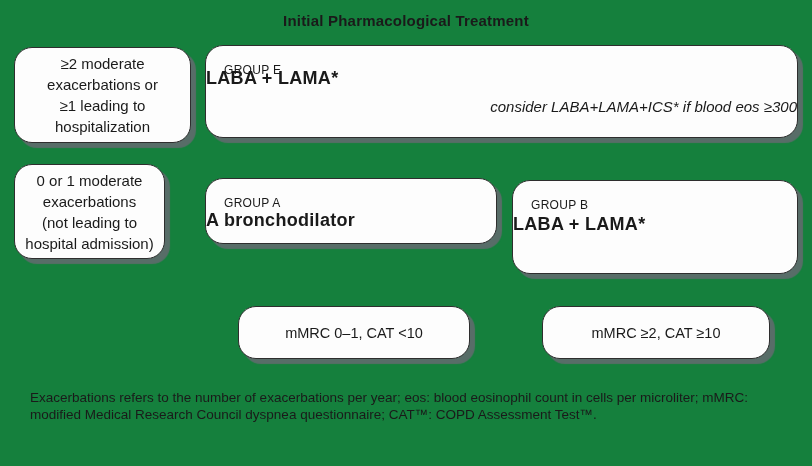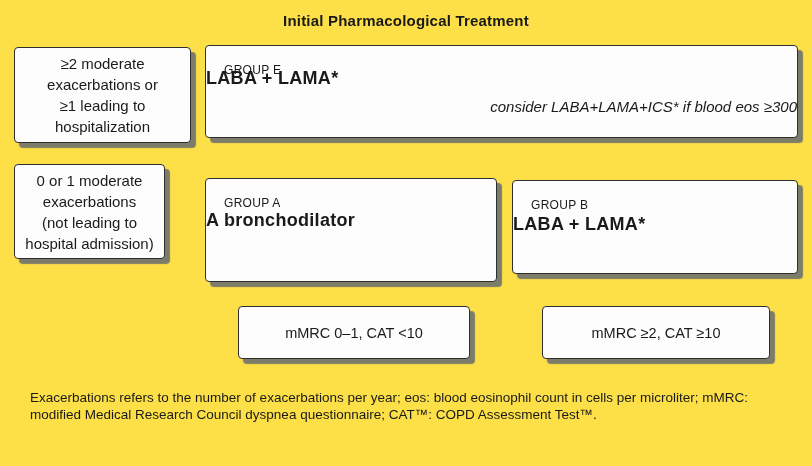--- a/index.html
+++ b/index.html
@@ -7,57 +7,57 @@
     padding: 0;
   }
   body {
     font-family: "Liberation Sans", "DejaVu Sans", sans-serif;
     color: #1a1a1a;
   }
   .page {
     position: relative;
     width: 812px;
     height: 466px;
-    background: #fde047;
+    background: #15803d;
     overflow: hidden;
   }
   .title {
     position: absolute;
     top: 12px;
     left: 0;
     width: 812px;
     text-align: center;
     font-size: 15px;
     font-weight: bold;
     letter-spacing: 0.2px;
   }
   .box {
     position: absolute;
     background: #fdfdfd;
     border: 1.5px solid #2e2e2e;
-    border-radius: 4px;
+    border-radius: 18px;
     box-shadow: 5px 5px 1px rgba(100, 106, 112, 0.85);
     box-sizing: border-box;
   }
   
   .criteria {
     display: flex;
     align-items: center;
     justify-content: center;
     text-align: center;
     font-size: 15px;
     line-height: 21px;
     white-space: pre-line;
   }
   .box-exac-high { left: 14px; top: 47px;  width: 177px; height: 96px; }
   .box-exac-low  { left: 14px; top: 164px; width: 151px; height: 95px; }
   
   .group-box { padding-top: 0; }
   .box-group-e { left: 205px; top: 45px;  width: 593px; height: 93px; }
-  .box-group-a { left: 205px; top: 178px; width: 292px; height: 104px; }
+  .box-group-a { left: 205px; top: 178px; width: 292px; height: 66px; }
   .box-group-b { left: 512px; top: 180px; width: 286px; height: 94px; }
   .group-label {
     position: absolute;
     left: 18px;
     top: 17px;
     font-size: 12px;
     font-weight: normal;
     letter-spacing: 0.3px;
   }
   .treatment {

